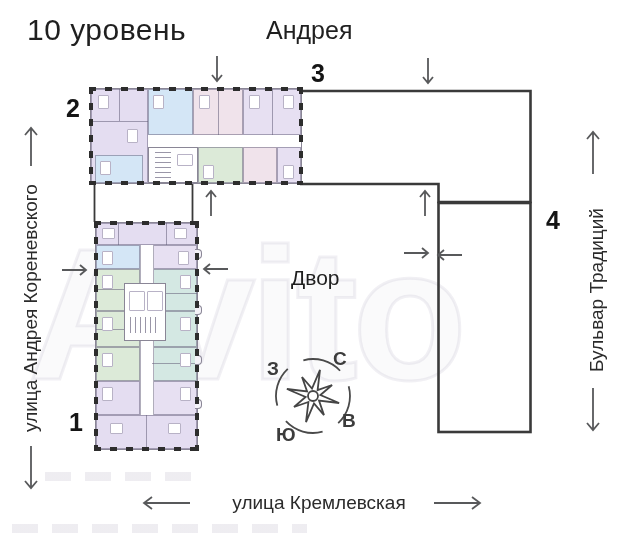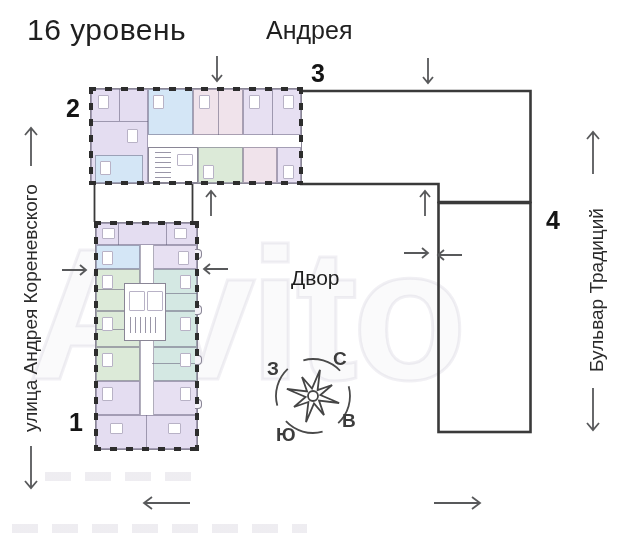--- a/index.html
+++ b/index.html
@@ -41,31 +41,32 @@
 </style>
 </head>
 <body>
 
 <div class="canvas">
 
   <div class="wm">Avito</div>
   <div class="wmrow" style="left:45px;top:472px;width:150px;"></div>
   <div class="wmrow" style="left:12px;top:524px;width:295px;"></div>
 
-  <div class="abs page-title">16 уровень</div>
+  <div class="abs page-title">10 уровень</div>
   <div class="abs parking">Андрея</div>
   <div class="abs dvor">Двор</div>
 
   <div class="num" style="left:66px;top:94px;">2</div>
   <div class="num" style="left:311px;top:59px;">3</div>
   <div class="num" style="left:546px;top:206px;">4</div>
   <div class="num" style="left:69px;top:408px;">1</div>
 
   <div class="street vert" style="left:31px;top:308px;">улица Андрея Кореневского</div>
   <div class="street vert" style="left:597px;top:290px;">Бульвар Традиций</div>
+  <div class="street horiz" style="left:319px;top:503px;">улица Кремлевская</div>
 
   <svg class="plan-svg" width="627" height="540" viewBox="0 0 627 540">
     <path d="M300,91 H530.5 V202 H438.5 V184 H300" fill="none" stroke="#3a3a3a" stroke-width="2.6"></path>
     <line x1="300" y1="91" x2="300" y2="184" stroke="#3a3a3a" stroke-width="2.6" stroke-dasharray="8 5"></line>
     <rect x="438.5" y="203" width="92" height="229" fill="none" stroke="#3a3a3a" stroke-width="2.6"></rect>
     <line x1="94.5" y1="183" x2="94.5" y2="222" stroke="#3a3a3a" stroke-width="1.8"></line>
     <line x1="192.5" y1="183" x2="192.5" y2="222" stroke="#3a3a3a" stroke-width="1.8"></line>
   </svg>
 
   <div class="bldg" style="left:90px;top:88px;width:210px;height:94px;">

